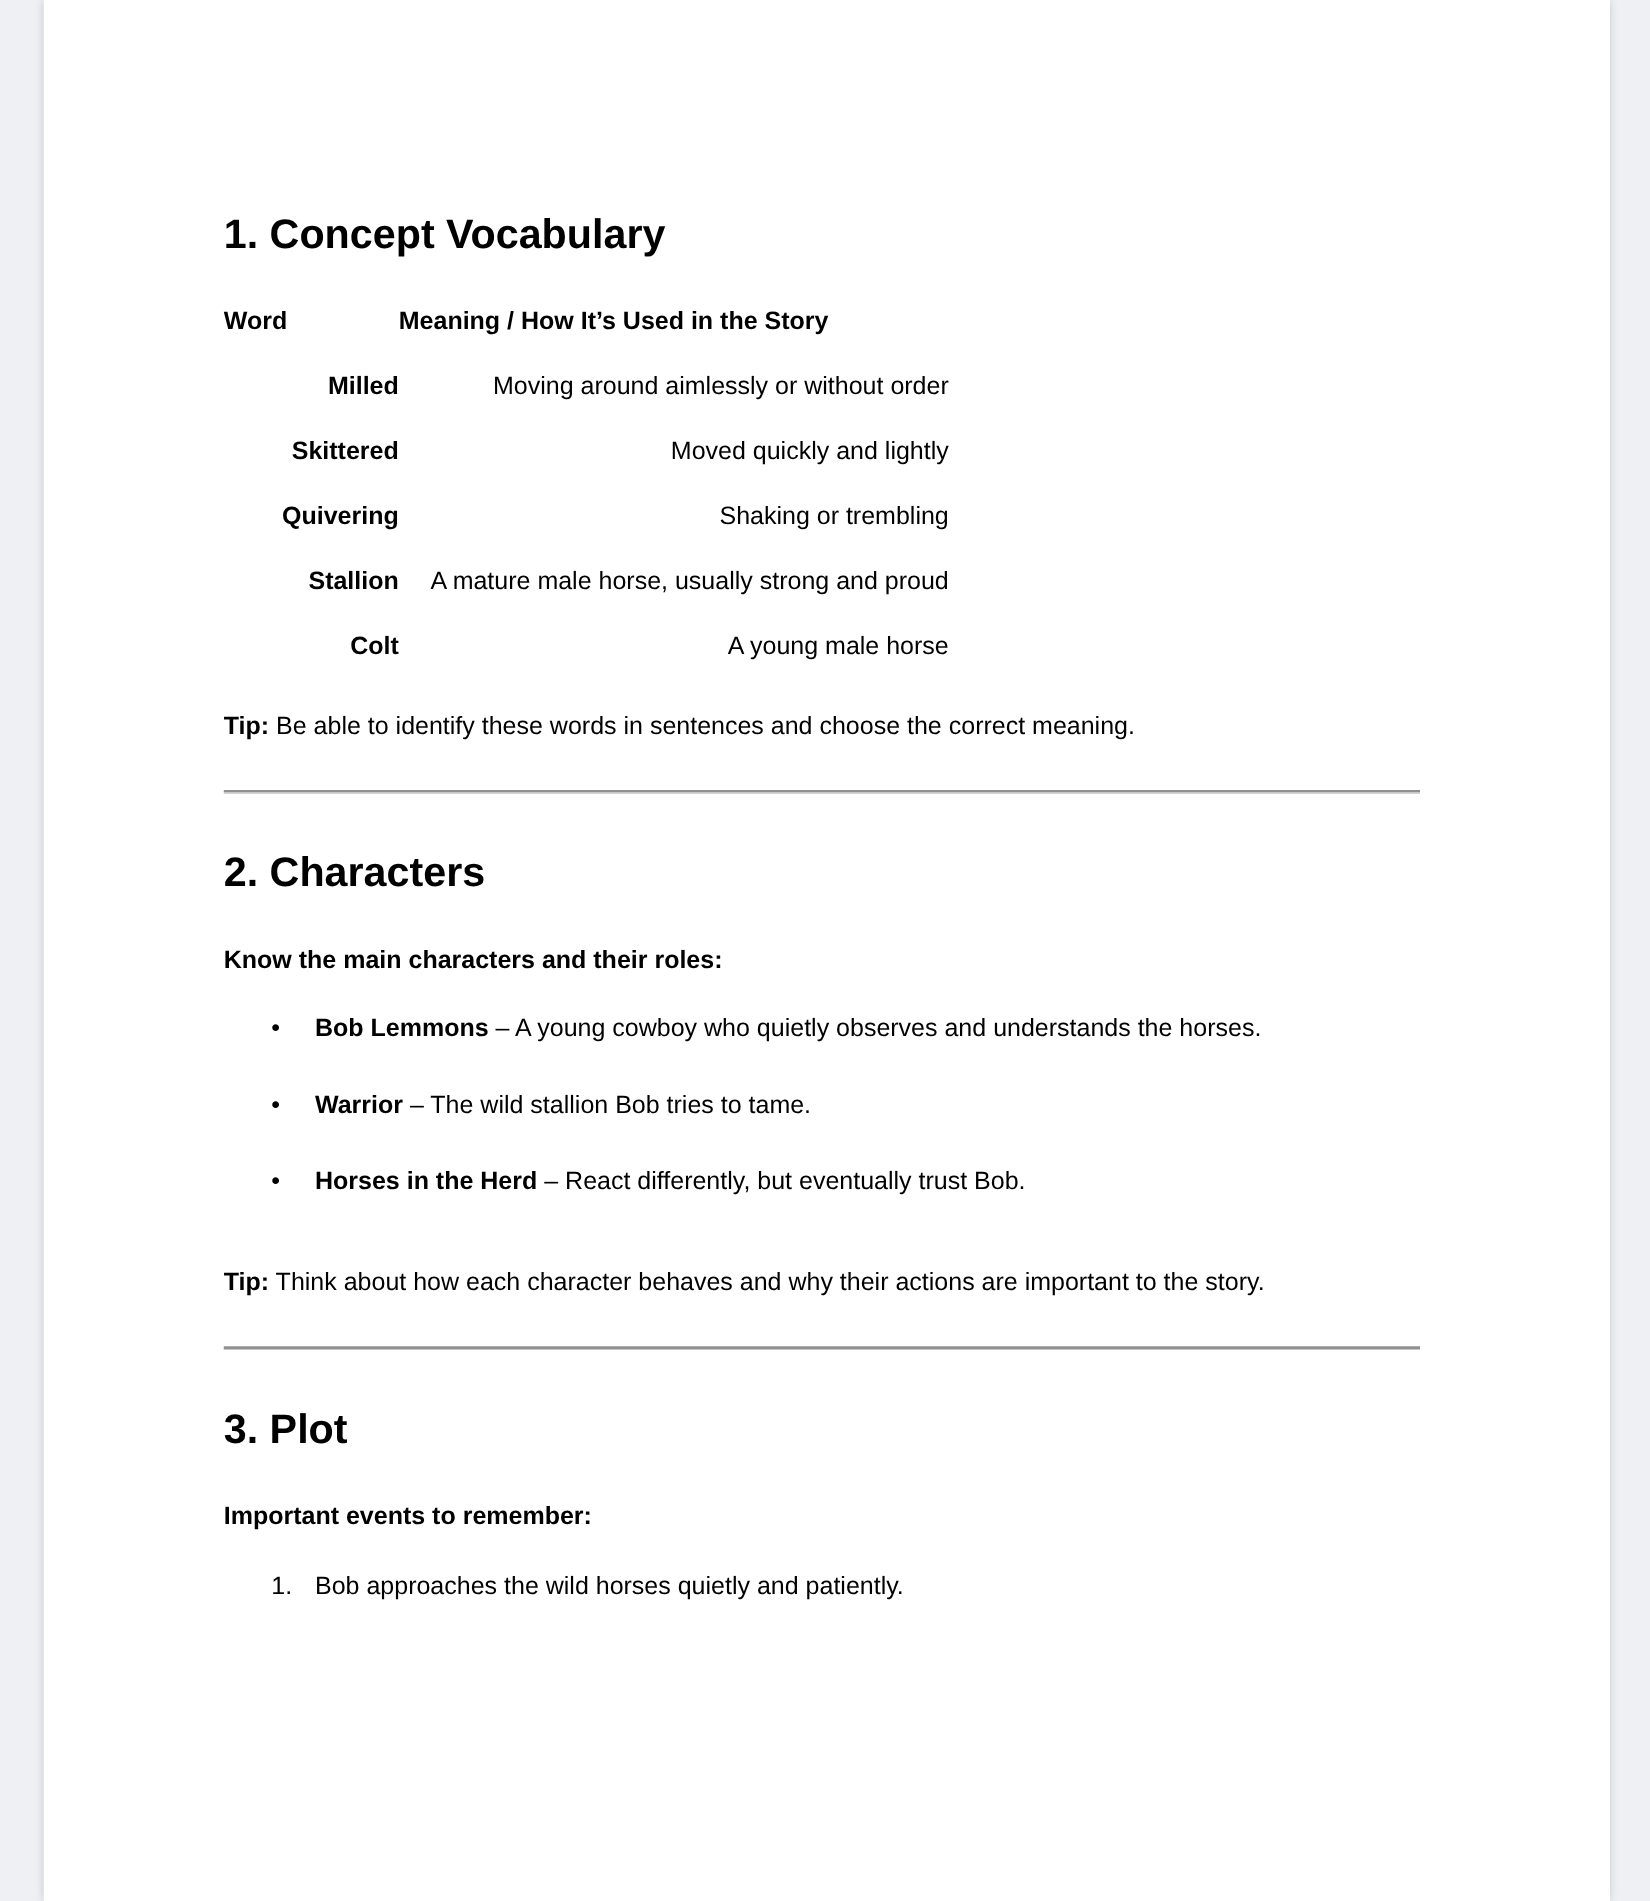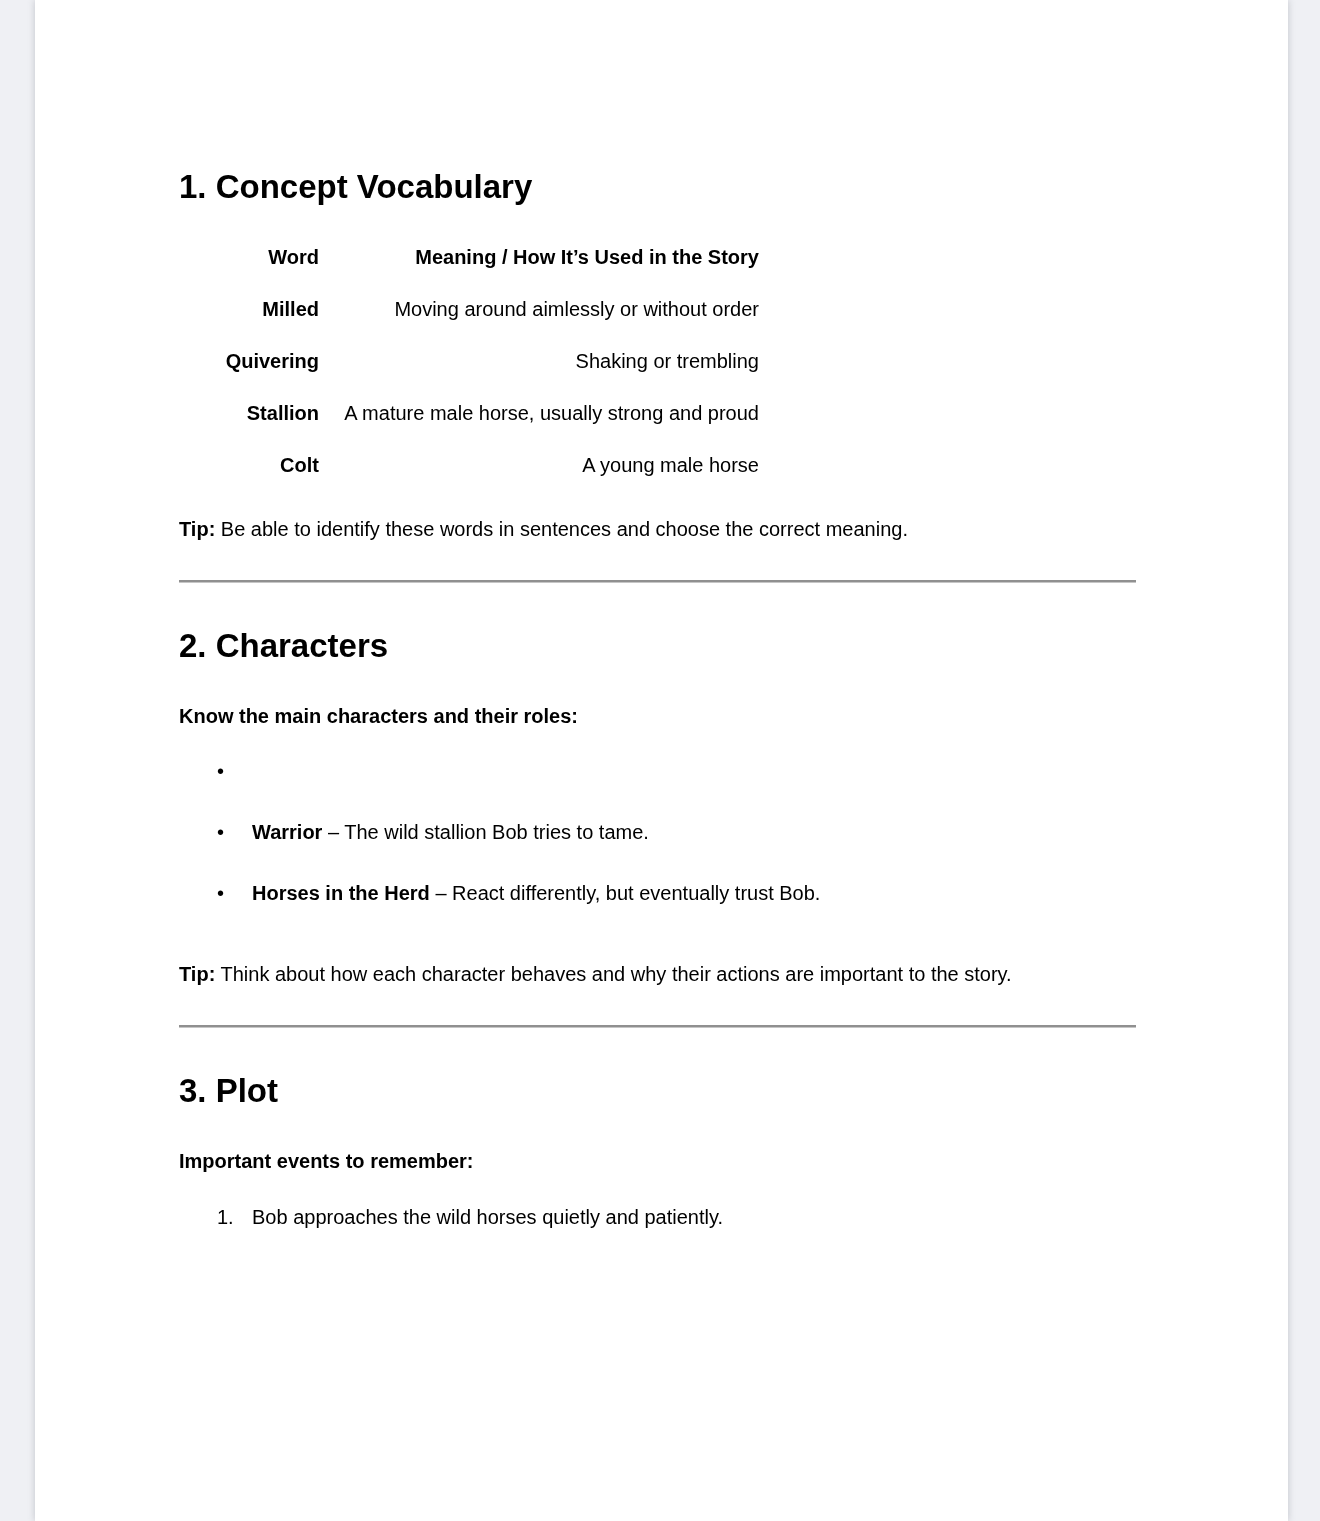--- a/index.html
+++ b/index.html
@@ -38,21 +38,21 @@
     table-layout: fixed;
     width: 580px;
     margin-top: 34px;
   }
   table.vocab-table th, table.vocab-table td {
     vertical-align: top;
     padding: 0 0 22px 0;
     line-height: 30px;
     text-align: right;
   }
-  table.vocab-table th { font-weight: 700; text-align: right; }
+  table.vocab-table th { font-weight: 700; text-align: left; }
   table.vocab-table td.word-cell { font-weight: 700; padding-left: 12px; }
   table.vocab-table td.meaning-cell { padding-left: 12px; }
 
   .tip { margin-top: 12px; }
   .tip2 { margin-top: 51px; }
 
   hr.divider {
     border: none;
     height: 3px;
     margin: 36px 0 0 0;
@@ -90,20 +90,24 @@
               <th>Word</th>
               <th>Meaning / How It’s Used in the Story</th>
             </tr>
           </thead>
           <tbody>
             <tr>
               <td class="word-cell">Milled</td>
               <td class="meaning-cell">Moving around aimlessly or without order</td>
             </tr>
             <tr>
+              <td class="word-cell">Skittered</td>
+              <td class="meaning-cell">Moved quickly and lightly</td>
+            </tr>
+            <tr>
               <td class="word-cell">Quivering</td>
               <td class="meaning-cell">Shaking or trembling</td>
             </tr>
             <tr>
               <td class="word-cell">Stallion</td>
               <td class="meaning-cell">A mature male horse, usually strong and proud</td>
             </tr>
             <tr>
               <td class="word-cell">Colt</td>
               <td class="meaning-cell">A young male horse</td>
@@ -117,20 +121,21 @@
       <hr class="divider">
 
       <section>
         <h1 class="doc-h1 after-divider">2. Characters</h1>
 
         <p class="bold intro-after-h1">Know the main characters and their roles:</p>
 
         <div class="bullets">
           <div class="bullet">
             <span class="marker">•</span>
+            <span class="btext"><span class="bold">Bob Lemmons</span><span> – A young cowboy who quietly observes and understands the horses.</span></span>
           </div>
           <div class="bullet">
             <span class="marker">•</span>
             <span class="btext"><span class="bold">Warrior</span><span> – The wild stallion Bob tries to tame.</span></span>
           </div>
           <div class="bullet">
             <span class="marker">•</span>
             <span class="btext"><span class="bold">Horses in the Herd</span><span> – React differently, but eventually trust Bob.</span></span>
           </div>
         </div>

